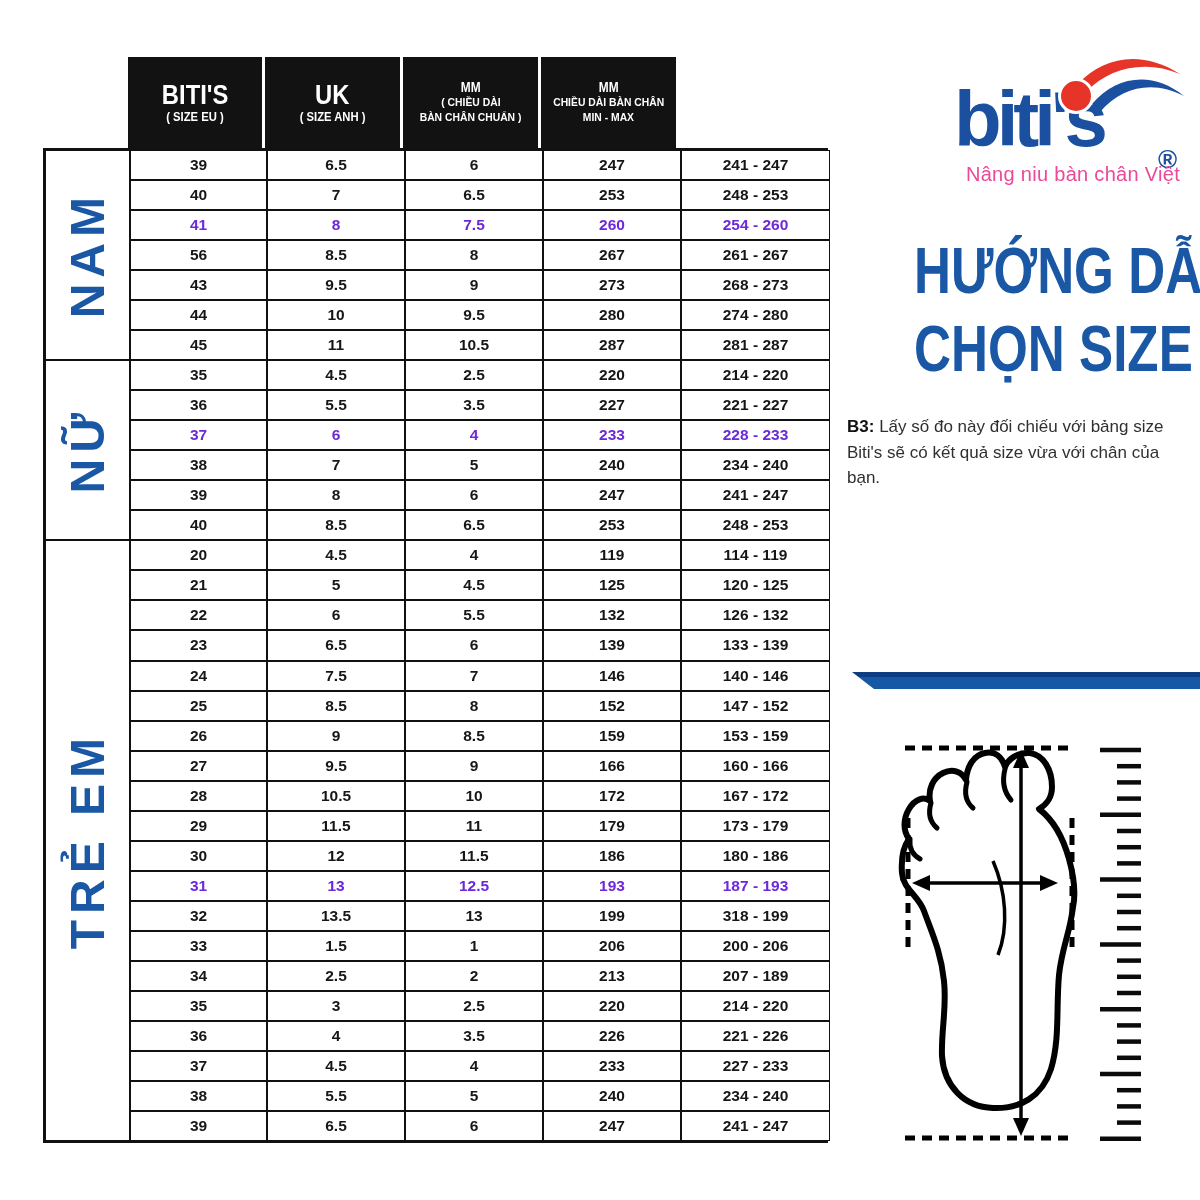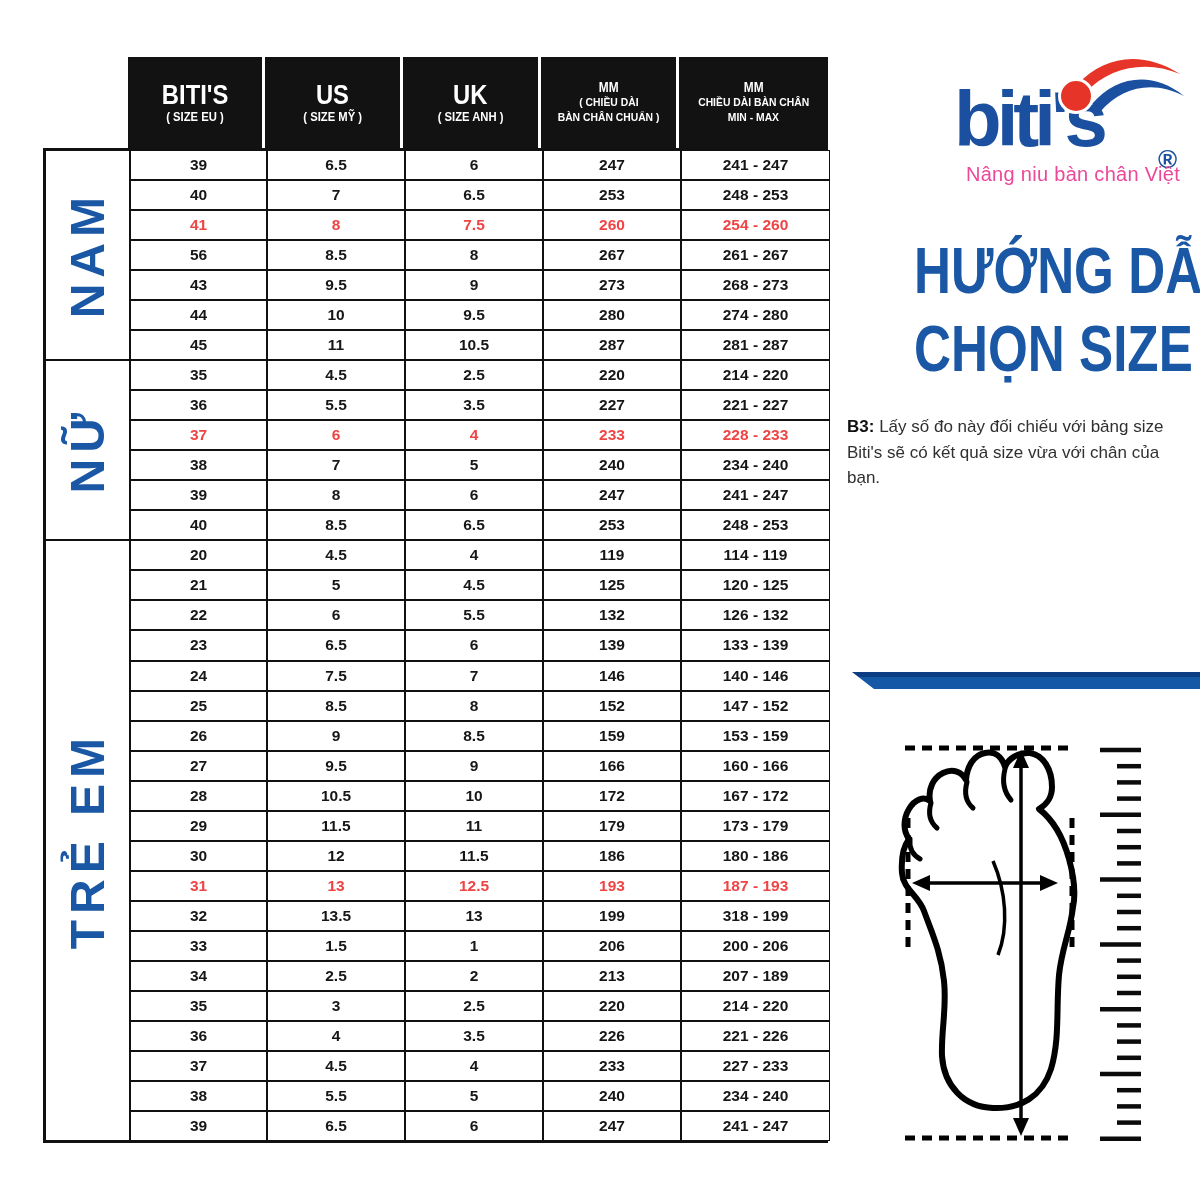--- a/index.html
+++ b/index.html
@@ -19,21 +19,21 @@
   .h-main{font-size:28px;font-weight:bold;line-height:1.05;transform:scaleX(.85);}
   .h-sub{font-size:12.5px;font-weight:bold;line-height:1.3;transform:scaleX(.9);white-space:nowrap;}
   .h-cell.small .h-main{font-size:14px;margin-bottom:1px;}
   .h-cell.small .h-sub{font-size:11.5px;}
 
   .t-body{position:absolute;left:0;top:91px;width:785px;height:995px;display:grid;
     grid-template-columns:85px 137px 138px 138px 138px 149px;
     grid-template-rows:repeat(33,1fr);border:2px solid #111;}
   .cell{border:1px solid #111;display:flex;align-items:center;justify-content:center;
     font-size:15.5px;font-weight:bold;color:#161616;background:#fff;}
-  .cell.red{color:#ef4444;}
+  .cell.red{color:#6d28d9;}
   .group-cell{border:1px solid #111;display:flex;align-items:center;justify-content:center;background:#fff;}
   .vtext{writing-mode:vertical-rl;transform:rotate(180deg);font-size:48px;font-weight:bold;
     color:#1a57a5;letter-spacing:6px;white-space:nowrap;}
 
   
   .logo{position:absolute;left:948px;top:50px;width:250px;height:145px;}
   .wordmark{position:absolute;left:6px;top:30px;font-size:78px;font-weight:bold;
     color:#1b4f9f;letter-spacing:-5px;line-height:1;}
   .logo-dot{position:absolute;left:110px;top:28px;width:36px;height:36px;border-radius:50%;
     background:#e63528;border:3px solid #fff;}
@@ -61,24 +61,20 @@
   .measure{stroke:#000;stroke-width:3.5;fill:none;}
 </style>
 </head>
 <body>
 
 <div class="table-wrap">
   <div class="t-header" id="table-header">
       <div class="h-cell">
         <div class="h-main">BITI'S</div>
         <div class="h-sub">( SIZE EU )</div>
-      </div>
-      <div class="h-cell">
-        <div class="h-main">US</div>
-        <div class="h-sub">( SIZE MỸ )</div>
       </div>
       <div class="h-cell">
         <div class="h-main">UK</div>
         <div class="h-sub">( SIZE ANH )</div>
       </div>
       <div class="h-cell small">
         <div class="h-main">MM</div>
         <div class="h-sub">( CHIỀU DÀI</div>
         <div class="h-sub">BÀN CHÂN CHUẨN )</div>
       </div>

